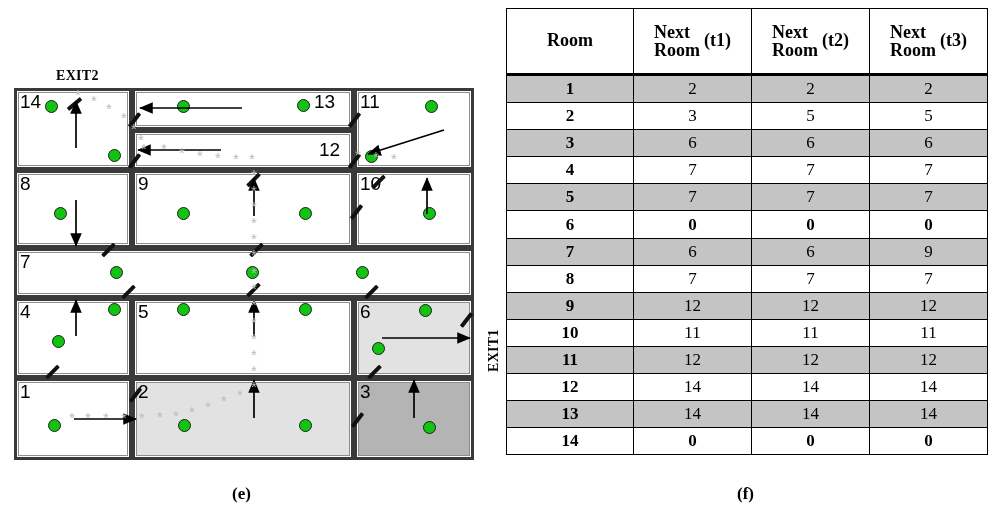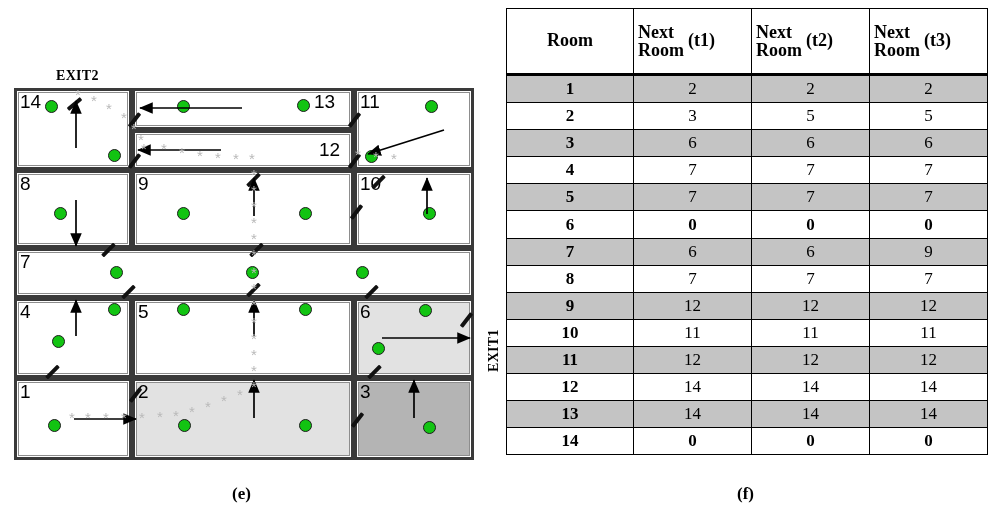--- a/index.html
+++ b/index.html
@@ -39,21 +39,21 @@
   table{position:absolute;left:11px;top:8px;width:482px;border-collapse:collapse;
         font-family:"Liberation Serif",serif;table-layout:fixed;}
   table th,table td{border:1.5px solid #000;text-align:center;vertical-align:middle;
                     font-size:17px;color:#000;padding:0;height:26.1px;background:#fff;}
   table th{height:60px;font-weight:bold;font-size:18px;line-height:1.08;padding:2px 4px;font-family:Liberation Serif, serif;}
   thead tr{border-bottom:3px solid #000;}
   table th:first-child{width:118px;}
   tbody tr.alt td{background:#c4c4c4;}
   td.room-col{font-weight:bold;}
   td.zero{font-weight:bold;}
-  .th-inner{display:flex;align-items:center;justify-content:flex-start;gap:4px;}
+  .th-inner{display:flex;align-items:center;justify-content:center;gap:4px;}
   .th-stack{display:flex;flex-direction:column;align-items:flex-start;line-height:1.02;}
 </style>
 </head>
 <body>
 
 <div id="plan-panel">
 
   <span class="exitlabel" id="exit2-label" style="left:56px;top:68px;">EXIT2</span>
 
   <span class="exitlabel" id="exit1-label" style="left:486px;top:372px;">EXIT1</span>

